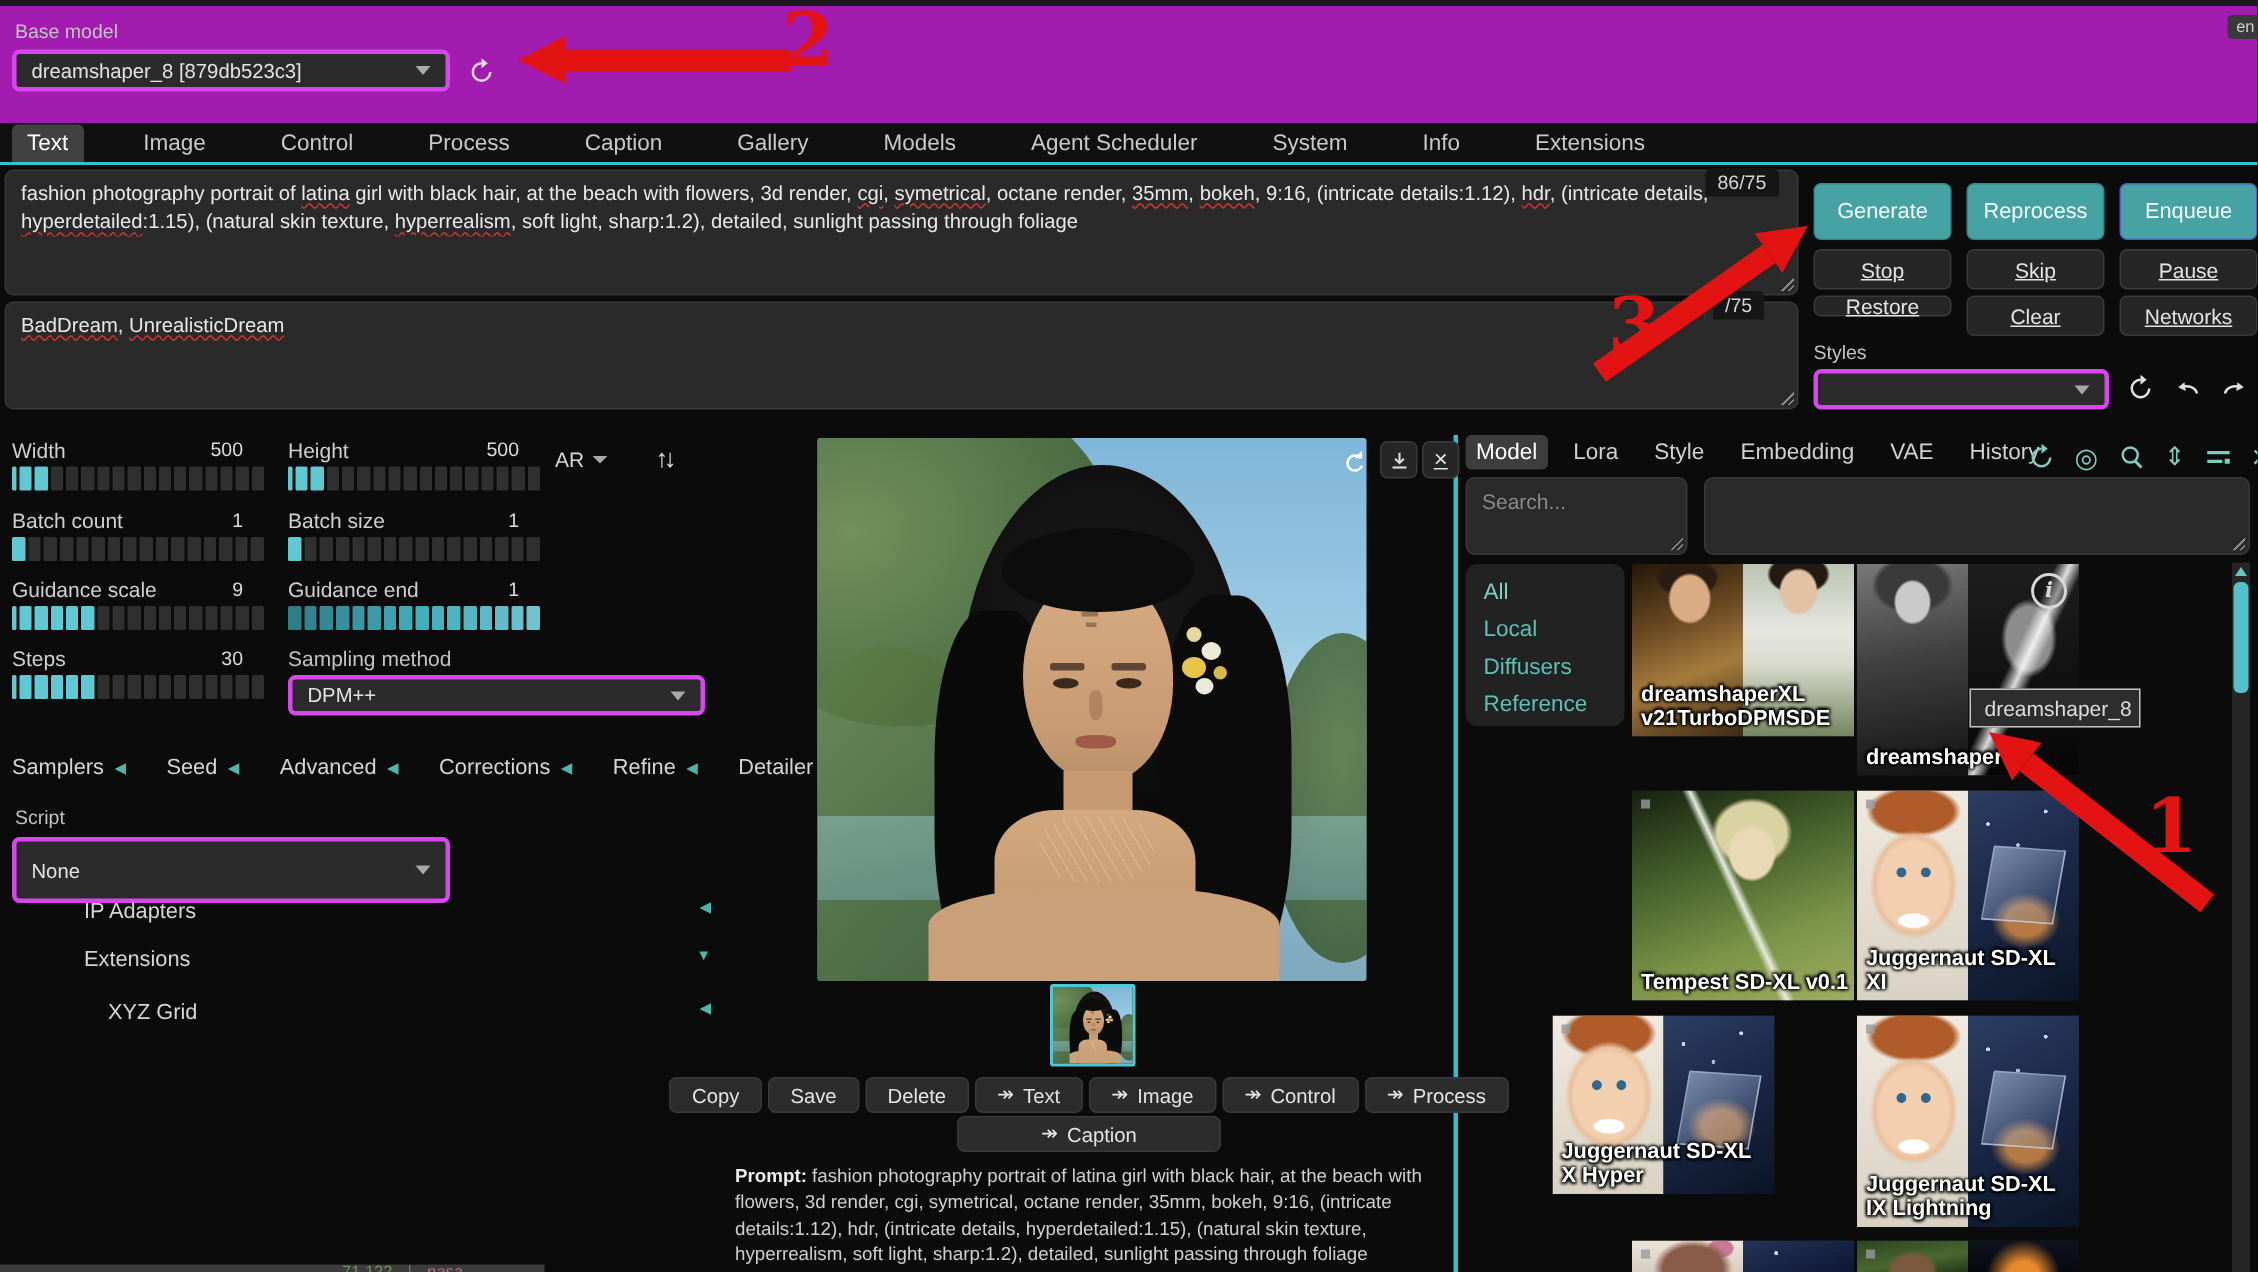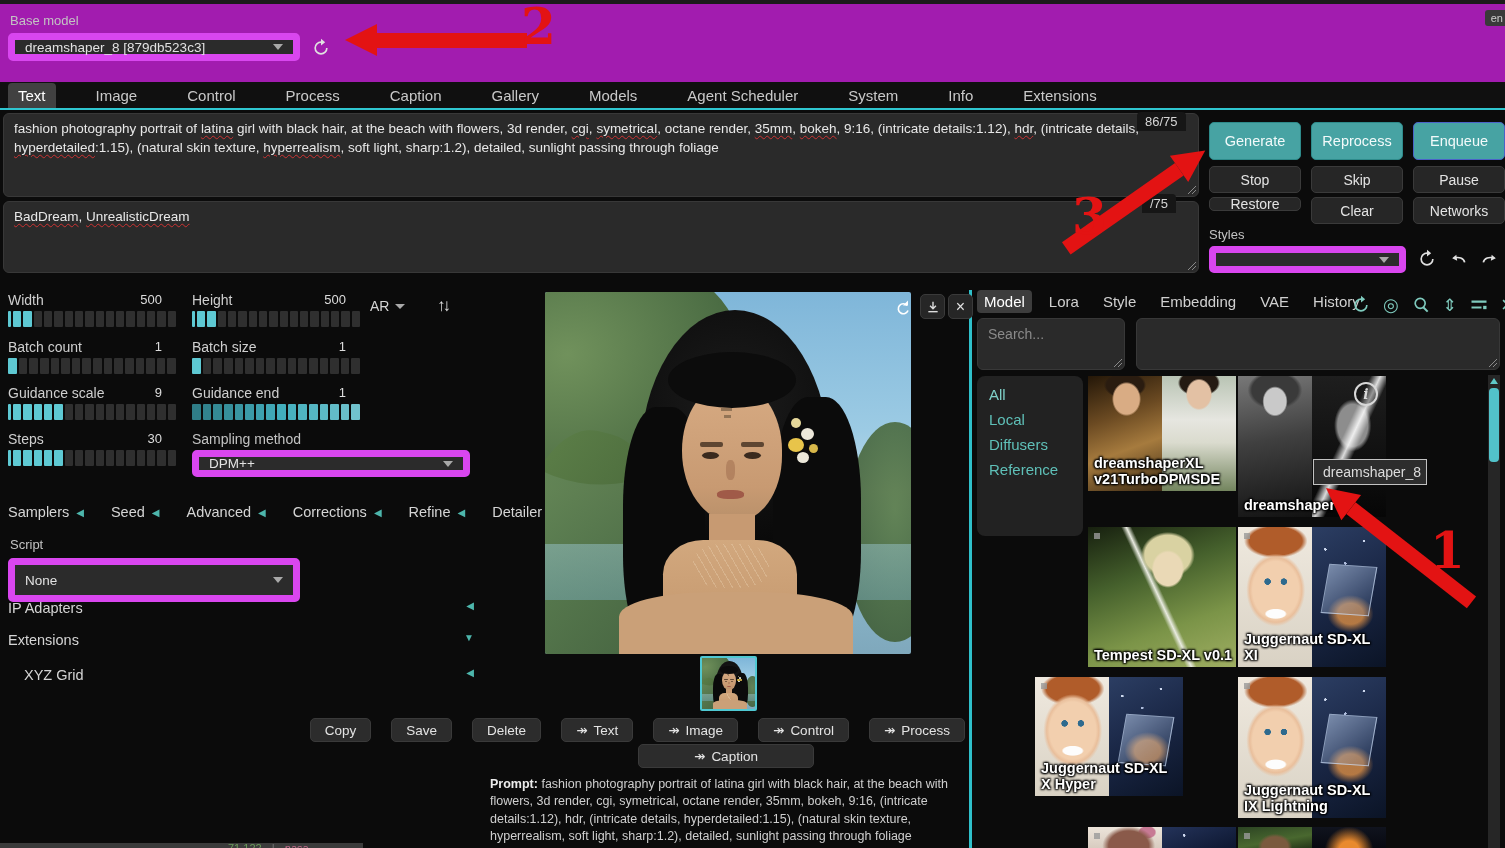--- a/index.html
+++ b/index.html
@@ -3,70 +3,70 @@
 <meta charset="utf-8">
 <style>
 * { margin:0; padding:0; box-sizing:border-box; }
 html,body { width:1505px; height:848px; background:#0b0b0b; overflow:hidden;
   font-family:"Liberation Sans","DejaVu Sans",sans-serif; color:#d8d8d8; position:relative; cursor:default; }
 .abs { position:absolute; }
 
 
 #header { position:absolute; left:0; top:0; width:1505px; height:82px; background:#a21caf; border-top:4px solid #1b1b1b; }
 .lbl { font-size:13px; color:#c3c3c3; }
-.dd { background:#2b2b2b; border:7px solid #d946ef; border-radius:5px; display:flex; align-items:center; font-size:13.5px; color:#e2e2e2; padding:0 10px; position:absolute;gap:12px; }
+.dd { background:#2b2b2b; border:3px solid #d946ef; border-radius:5px; display:flex; align-items:center; font-size:13.5px; color:#e2e2e2; padding:0 10px; position:absolute;gap:12px; }
 .caret { width:0; height:0; border-left:5px solid transparent; border-right:5px solid transparent; border-top:6px solid #a9a9a9; margin-left:auto; }
 #lang-badge { position:absolute; right:-4px; top:6px; background:#3a3a3a; color:#cfcfcf; font-size:11px; padding:2px 6px; border-radius:3px; }
 .iconbtn { color:#e0e0e0; display:flex; align-items:center; justify-content:center; }
 
 
 #tabbar { position:absolute; left:0; top:82px; width:1505px; height:28px; background:#101010; display:flex; align-items:center; gap:30px; padding-left:8px; border-bottom:2px solid #2fc6d0; }
 .tab { font-size:15px; color:#c9c9c9; padding:4px 10px; white-space:nowrap; }
 .tab.sel { background:#414141; color:#fff; border-radius:4px 4px 0 0; }
 
 
 .ta { position:absolute; background:#2a2a2a; border:1px solid #383838; border-radius:6px; font-size:13.5px; line-height:1.4; color:#e8e8e8; padding:6px 10px; overflow:hidden; }
 .rz::after { content:""; position:absolute; right:2px; bottom:2px; width:10px; height:10px;
   background:repeating-linear-gradient(135deg, transparent 0 2px, #8a8a8a 2px 3px);
   clip-path:polygon(100% 0,100% 100%,0 100%); }
 .sq { text-decoration:underline; text-decoration-style:wavy; text-decoration-color:#c33; text-decoration-thickness:1px; text-underline-offset:2px; }
 .counter { position:absolute; background:#161616; color:#d5d5d5; font-size:13px; padding:2px 8px; border-radius:4px 4px 0 0; z-index:5; }
 
 
 .btn-teal { position:absolute; background:#47a3a3; border:1px solid #2e8b8b; border-radius:5px; color:#f2fafa; font-size:14.5px; display:flex; align-items:center; justify-content:center; }
-.btn-dark { position:absolute; background:#262626; border:1px solid #3a3a3a; border-radius:5px; color:#e3e3e3; font-size:14px; display:flex; align-items:center; justify-content:center; }
+.btn-dark { position:absolute; background:#262626; border:1px solid #3a3a3a; border-radius:5px; color:#e3e3e3; font-size:14px; display:flex; align-items:center; justify-content:center;text-decoration:underline; }
 
 
 .p-head { display:flex; justify-content:space-between; padding-right:14px; font-size:14px; color:#cfcfcf; }
 .p-val { font-size:13px; color:#dcdcdc; }
 .track { display:flex; gap:2px; height:16px; margin-top:3px; }
 .track .c { flex:1 1 0; background:#2f2f2f; border-radius:1px; }
 .track .c.f { background:#5ec9d3; }
 .acc-row { position:absolute; display:flex; gap:27px; font-size:14.5px; color:#d5d5d5; }
 .acc { display:flex; align-items:center; gap:7px; }
 .tri { color:#4db6ac; font-size:10px; }
-.sec-lbl { font-size:14.5px; color:#d5d5d5; }
+.sec-lbl { font-size:14.5px; color:#d5d5d5;margin-left:48px; }
 
 
 #divider { position:absolute; left:969px; top:290px; width:3px; height:558px; background:#2fc0ca; }
 #genimg { position:absolute; left:545px; top:292px; width:366px; height:362px; overflow:hidden; border-radius:2px;
   background:linear-gradient(180deg,#7fb6d9 0%,#9ccbe4 38%,#bcd9e6 55%,#8fbcd0 72%,#7fa8bc 100%); }
 #thumb { position:absolute; left:700px; top:656px; width:57px; height:55px; border:2px solid #4fc8d2; border-radius:2px; overflow:hidden;
   background:linear-gradient(180deg,#7fb6d9 0%,#9ccbe4 38%,#bcd9e6 55%,#8fbcd0 72%,#7fa8bc 100%); }
 .vbtn { background:#2c2c2c; border:1px solid #3a3a3a; border-radius:5px; color:#e3e3e3; font-size:13.5px; padding:3px 14px; display:flex; gap:6px; align-items:center; white-space:nowrap; }
-#vrow1 { position:absolute; left:487px; top:718px; width:478px; display:flex; gap:20px; justify-content:flex-end; }
+#vrow1 { position:absolute; left:487px; top:718px; width:478px; display:flex; gap:4px; justify-content:center; }
 #vrow2 { position:absolute; left:487px; top:744px; width:478px; display:flex; justify-content:center; }
 #caption { position:absolute; left:490px; top:776px; width:462px; font-size:12.5px; line-height:1.38; color:#cfcfcf; }
 #caption b { color:#ececec; }
 
 
 .ntab { font-size:15px; color:#d0d0d0; padding:3px 7px; }
 .ntab.sel { background:#3d3d3d; color:#fff; border-radius:4px; }
 .nicons { position:absolute; display:flex; gap:12px; align-items:center; color:#7fcbbe; font-size:19px; }
-.filters { position:absolute; left:977px; top:376px; width:106px; height:160px; background:#222; border-radius:8px; padding:10px 12px; }
+.filters { position:absolute; left:977px; top:376px; width:106px; height:108px; background:#222; border-radius:8px; padding:10px 12px; }
 .filters div { font-size:15px; color:#5fc0b8; margin-bottom:8px; }
 .card { position:absolute; width:148px; overflow:hidden; background:#1a1a1a; }
 .half { position:absolute; top:0; width:50%; height:100%; }
 .half.rgt { left:50%; }
 .full { position:absolute; inset:0; }
 .card-label { position:absolute; left:6px; right:3px; bottom:4px; font-size:14.5px; font-weight:700; color:#fff; line-height:1.12;
   text-shadow:1px 1px 2px #000,-1px -1px 2px #000,1px -1px 2px #000,-1px 1px 2px #000; }
 .corner-sq { position:absolute; left:6px; top:6px; width:6px; height:6px; background:#9a9a9a; opacity:.8; }
 .c1l { background:radial-gradient(22px 26px at 52% 20%, #d9ac84 0 58%, transparent 66%),radial-gradient(32px 20px at 50% 8%, #2a1c10 0 58%, transparent 66%),linear-gradient(160deg,#241708 0%,#6b4a22 35%,#a67b3e 62%,#3c2a14 100%); }
 .c1r { background:radial-gradient(20px 24px at 50% 16%, #e3c1a4 0 58%, transparent 66%),radial-gradient(34px 22px at 50% 6%, #241a12 0 55%, transparent 62%),linear-gradient(180deg,#b9c4b4 0%,#e6e6e0 38%,#dadbce 58%,#73855e 100%); }

